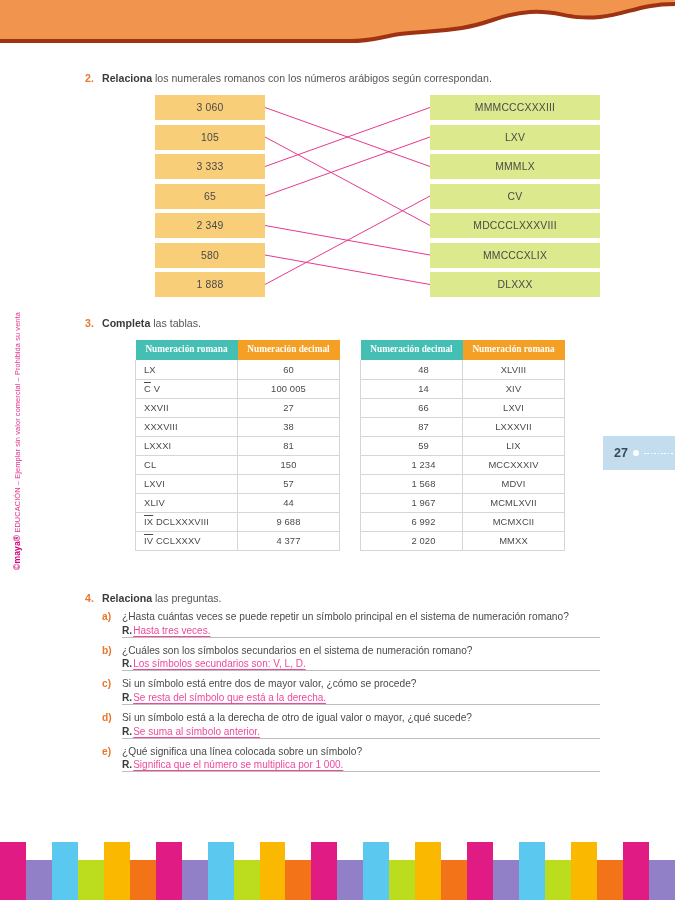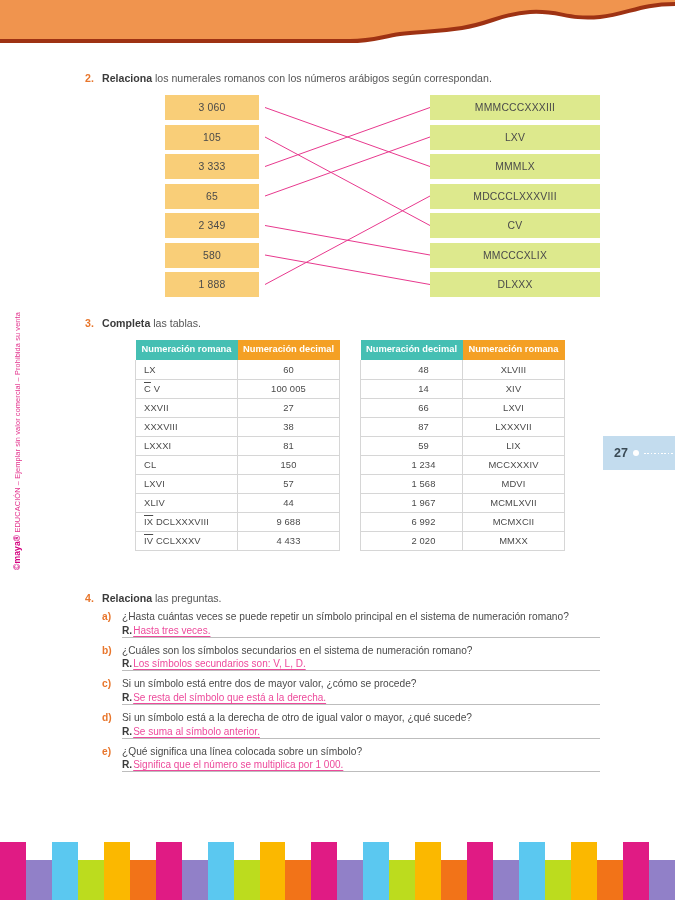--- a/index.html
+++ b/index.html
@@ -97,21 +97,21 @@
   
   .ex2 { position: absolute; left: 80px; top: 20px; width: 520px; }
   .match-wrap {
     position: relative;
     margin-top: 11px;
     width: 480px;
     height: 205px;
     left: 75px;
   }
   .match-col { position: absolute; top: 0; }
-  .col-left  { left: 10px;   width: 94px; }
+  .col-left  { left: 0;   width: 110px; }
   .col-right { left: 275px; width: 170px; }
   .mbox {
     height: 25px;
     margin-bottom: 4.5px;
     display: flex;
     align-items: center;
     justify-content: center;
     font-size: 10.4px;
     color: #4A4A4A;
     letter-spacing: 0.2px;
@@ -133,20 +133,21 @@
     width: 205px;
     font-size: 9.4px;
   }
   table.num-table th {
     font-weight: bold;
     color: #ffffff;
     font-size: 9.3px;
     padding: 4px 1px 5px;
     line-height: 1.22;
     width: 50%;
+    font-family: Liberation Serif, serif;
   }
   th.th-teal   { background: #45BFB3; }
   th.th-orange { background: #F4A024; }
   table.num-table td {
     height: 19px;
     padding: 1px 8px;
     border-bottom: 1px solid #D6D6D6;
     border-left: 1px solid #D6D6D6;
     border-right: 1px solid #D6D6D6;
     color: #4A4A4A;
@@ -257,22 +258,22 @@
           <div class="mbox">3 333</div>
           <div class="mbox">65</div>
           <div class="mbox">2 349</div>
           <div class="mbox">580</div>
           <div class="mbox">1 888</div>
         </div>
       <div class="match-col col-right" id="colRight">
           <div class="mbox">MMMCCCXXXIII</div>
           <div class="mbox">LXV</div>
           <div class="mbox">MMMLX</div>
+          <div class="mbox">CV</div>
           <div class="mbox">MDCCCLXXXVIII</div>
-          <div class="mbox">CV</div>
           <div class="mbox">MMCCCXLIX</div>
           <div class="mbox">DLXXX</div>
         </div>
     </div>
   </section>
 
   <section class="ex3">
     <div class="ex-head">
       <span class="ex-num">3.</span>
       <span><span class="ex-verb">Completa</span><span class="ex-rest"> las tablas.</span></span>
@@ -318,21 +319,21 @@
             <tr>
               <td class="cell-given">XLIV</td>
               <td class="cell-ans">44</td>
             </tr>
             <tr>
               <td class="cell-given"><span class="ovl">IX</span> DCLXXXVIII</td>
               <td class="cell-ans">9 688</td>
             </tr>
             <tr>
               <td class="cell-given"><span class="ovl">IV</span> CCLXXXV</td>
-              <td class="cell-ans">4 433</td>
+              <td class="cell-ans">4 377</td>
             </tr>
           </tbody>
       </table>
 
       <table class="num-table">
         <thead>
           <tr>
             <th class="th-teal">Numeración decimal</th>
             <th class="th-orange">Numeración romana</th>
           </tr>

